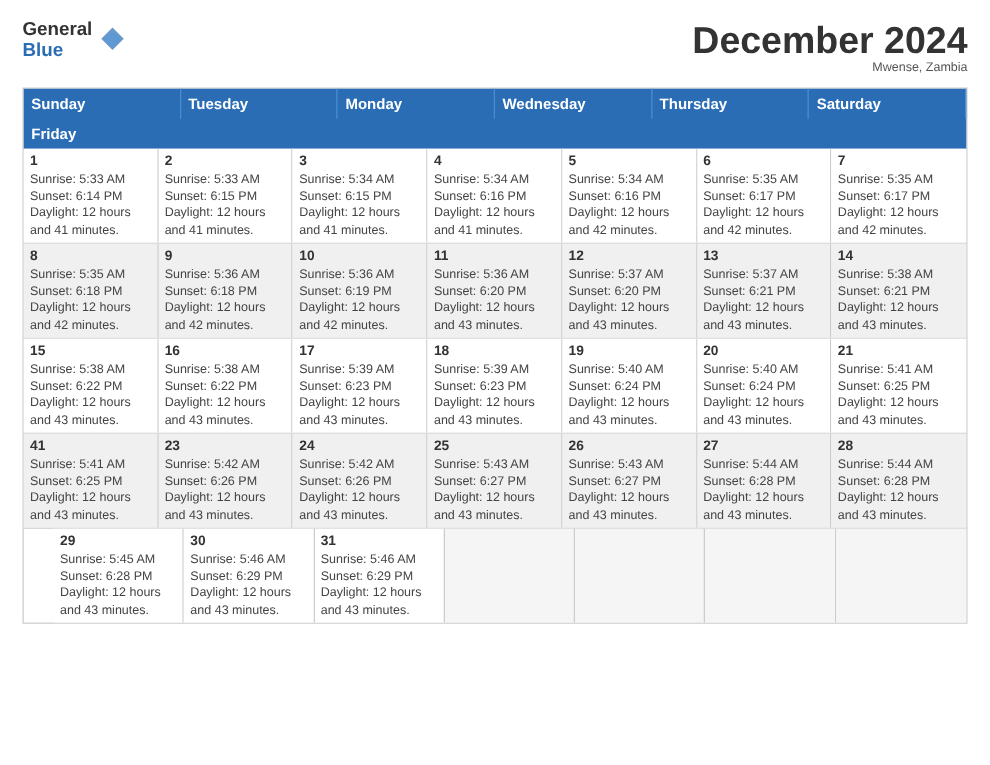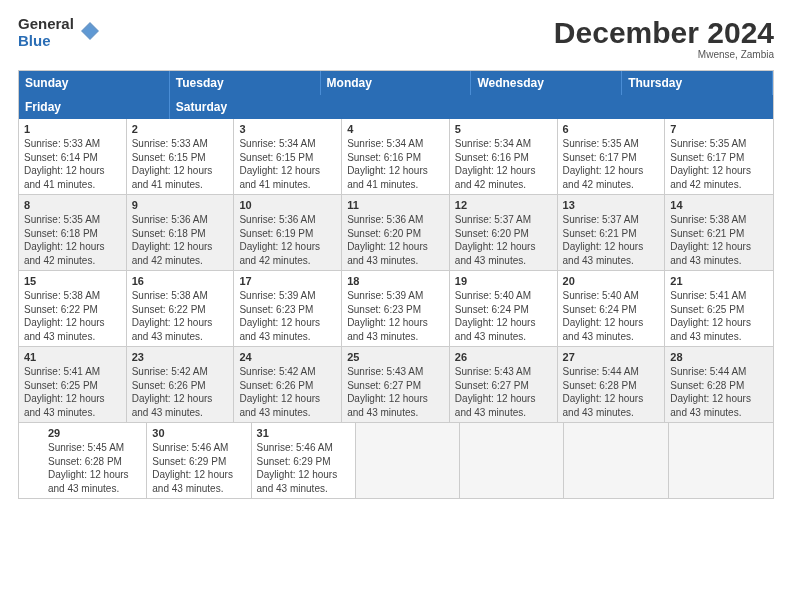--- a/index.html
+++ b/index.html
@@ -44,21 +44,21 @@
       color: #555;
     }
     .calendar {
       flex: 1;
       display: flex;
       flex-direction: column;
       border: 1px solid #ccc;
     }
     .cal-header-row {
       display: grid;
-      grid-template-columns: repeat(5, 1fr);
+      grid-template-columns: repeat(6, 1fr);
       background: #2a6db5;
     }
     .cal-header-cell {
       color: #fff;
       font-size: 12px;
       font-weight: bold;
       padding: 5px 6px;
       border-right: 1px solid #4a8dd5;
       text-align: left;
     }
@@ -120,22 +120,22 @@
     </div>
   </div>
 
   <div class="calendar">
     <div class="cal-header-row">
       <div class="cal-header-cell">Sunday</div>
       <div class="cal-header-cell">Tuesday</div>
       <div class="cal-header-cell">Monday</div>
       <div class="cal-header-cell">Wednesday</div>
       <div class="cal-header-cell">Thursday</div>
+      <div class="cal-header-cell">Saturday</div>
       <div class="cal-header-cell">Friday</div>
-      <div class="cal-header-cell">Saturday</div>
     </div>
     <div class="cal-body" id="cal-body">
     <div class="cal-week">
           <div class="cal-cell">
             <span class="day-num">1</span>
             <div class="cell-text">Sunrise: 5:33 AM<br>Sunset: 6:14 PM<br>Daylight: 12 hours<br>and 41 minutes.</div>
           </div>
           <div class="cal-cell">
             <span class="day-num">2</span>
             <div class="cell-text">Sunrise: 5:33 AM<br>Sunset: 6:15 PM<br>Daylight: 12 hours<br>and 41 minutes.</div>

